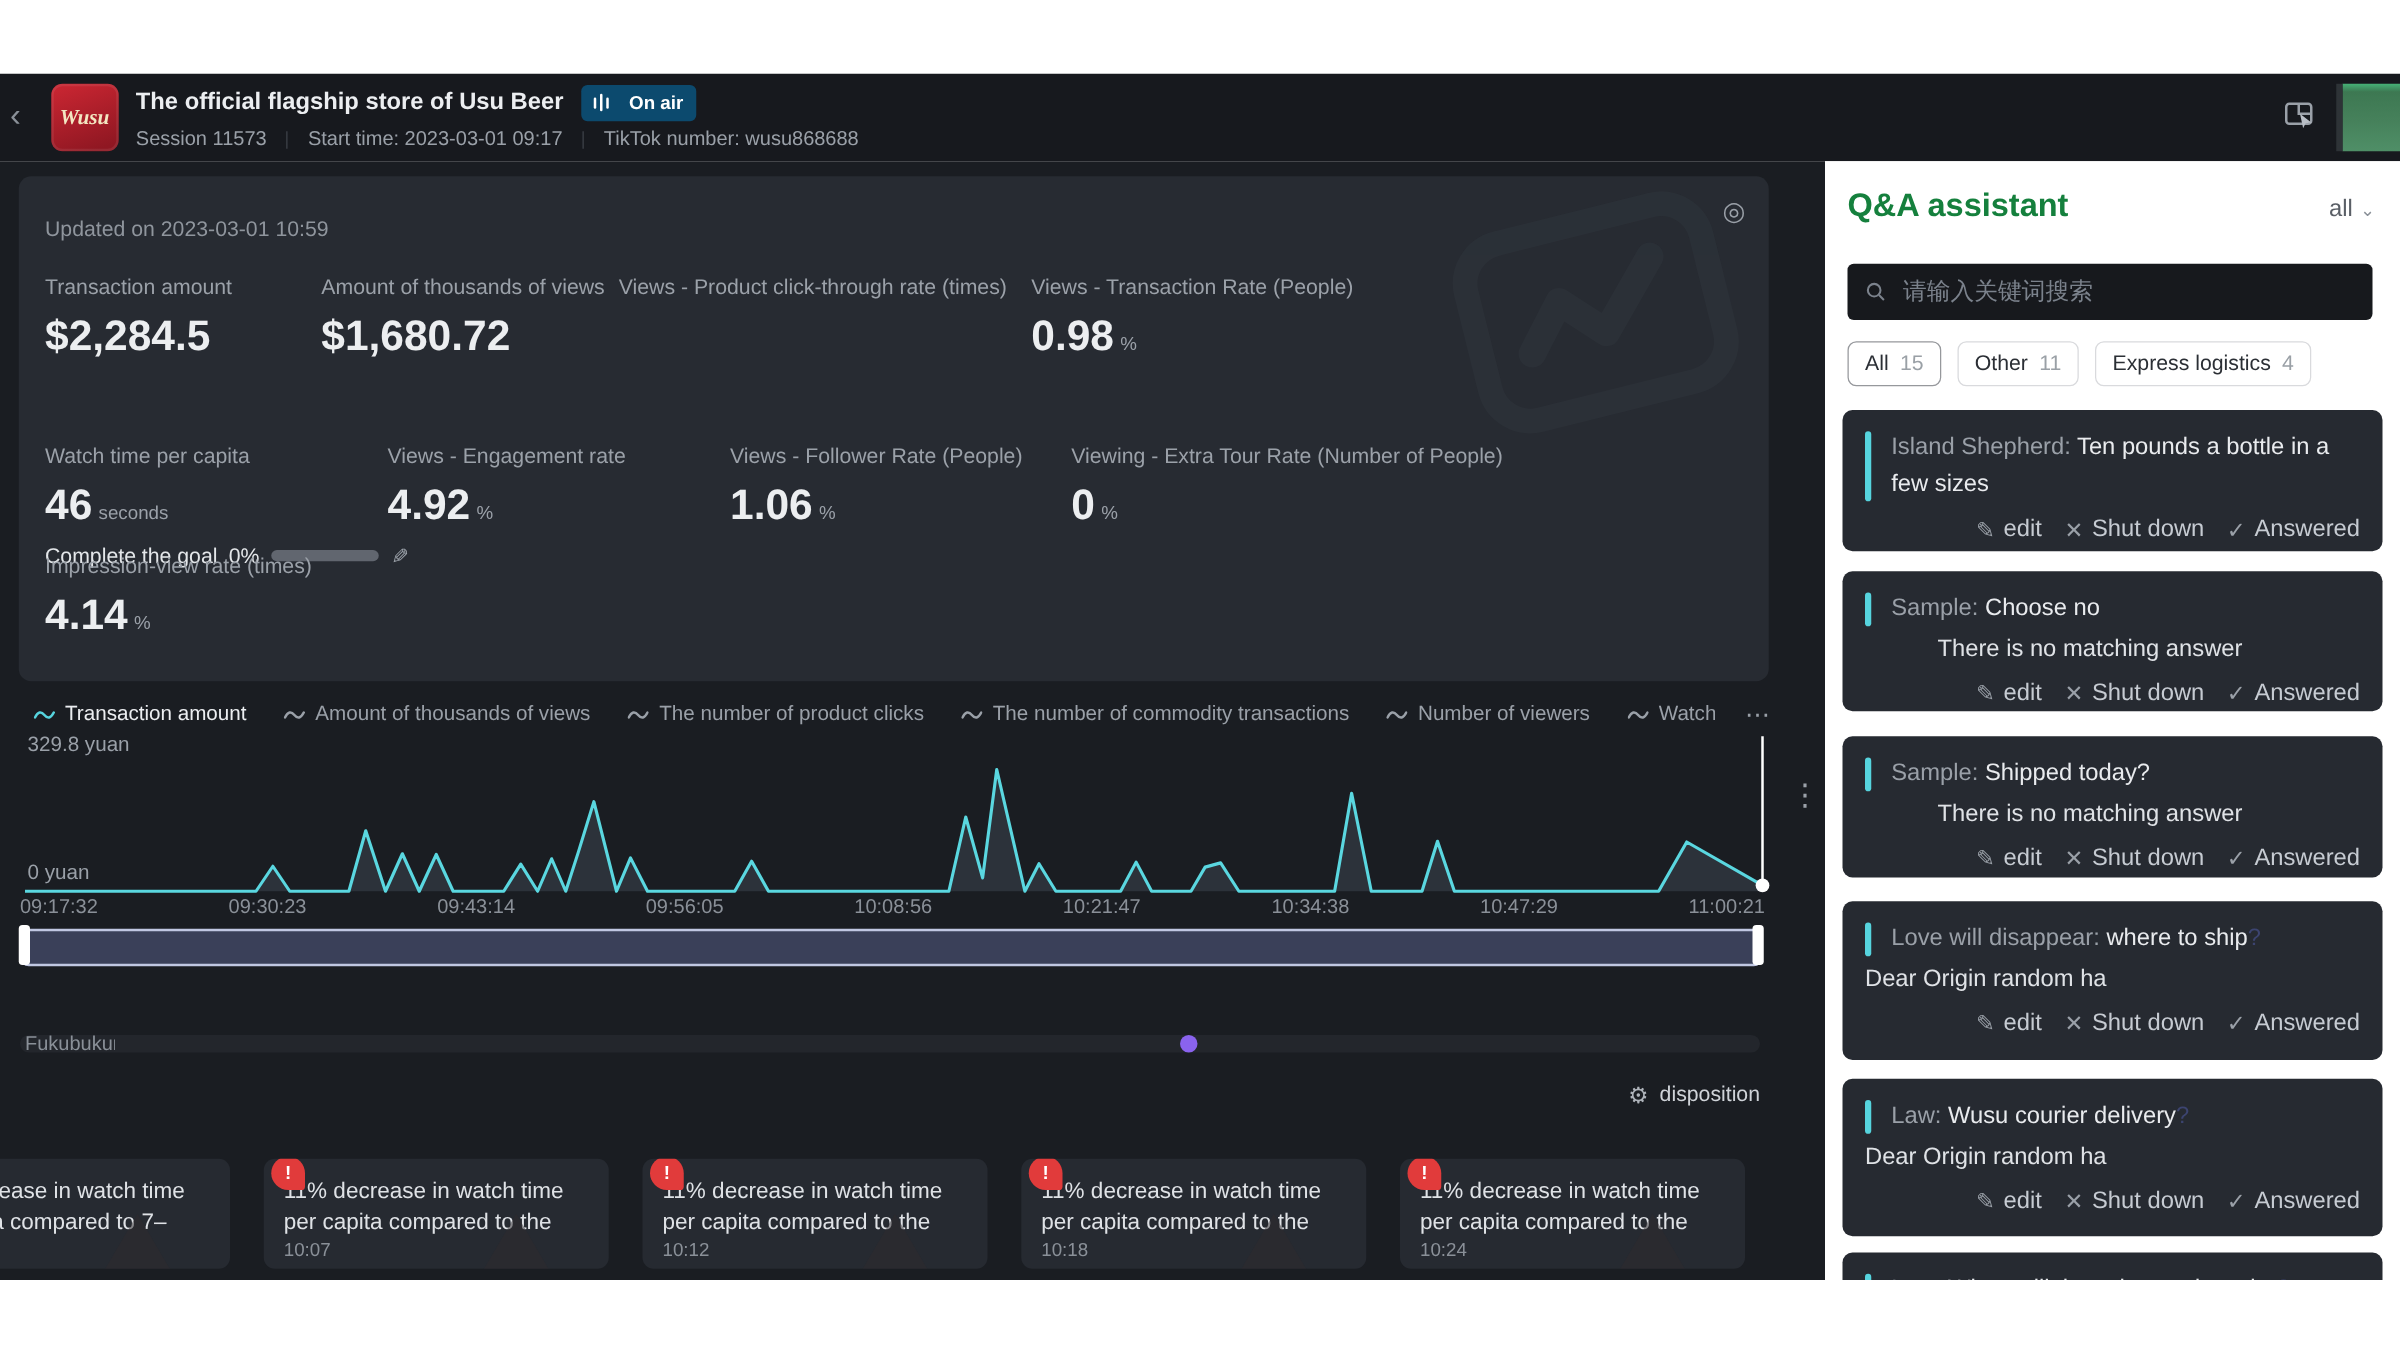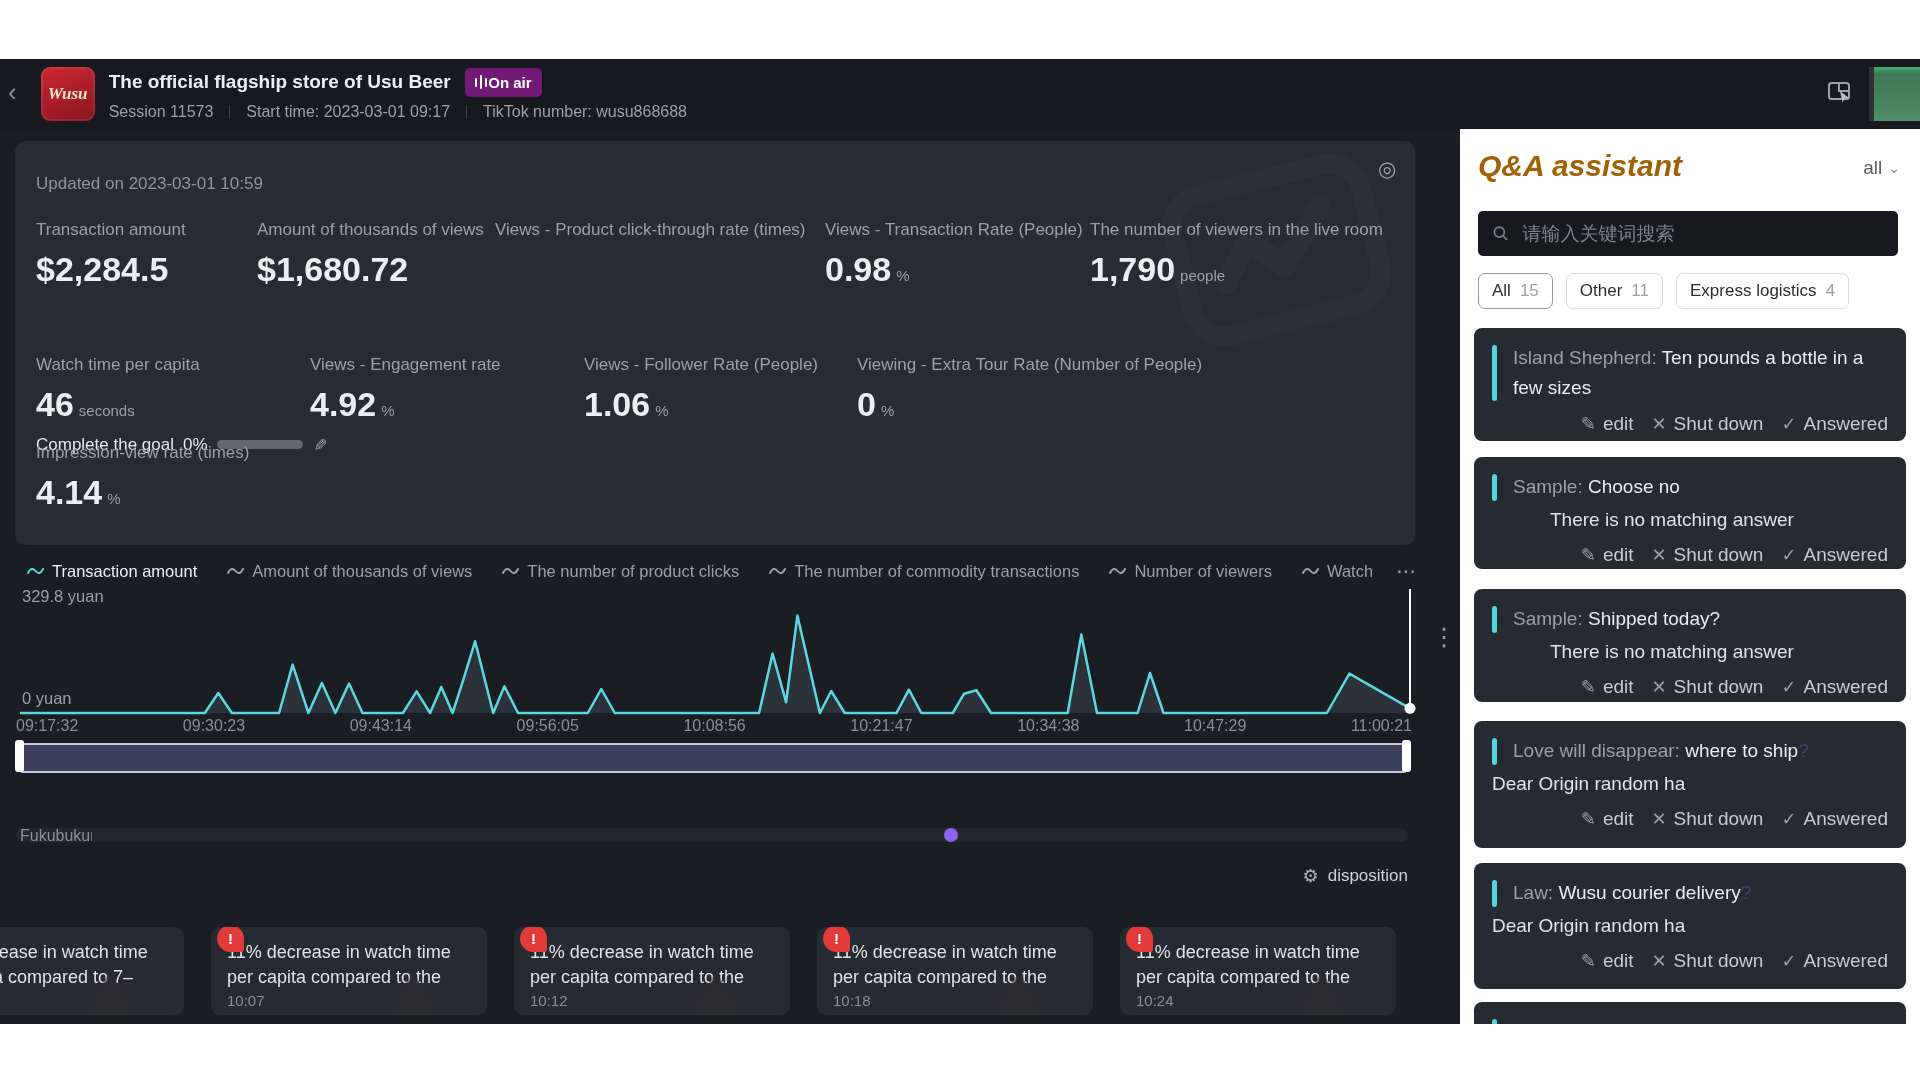--- a/index.html
+++ b/index.html
@@ -12,22 +12,22 @@
           display:flex;align-items:center;}
   #back-chevron{color:#8a9098;font-size:26px;margin:0 0 4px 8px;line-height:1;cursor:pointer;}
   #logo{width:54px;height:54px;border-radius:9px;margin-left:24px;flex:0 0 auto;
         background:linear-gradient(160deg,#c62531 10%,#8f1722 90%);
         display:flex;align-items:center;justify-content:center;
         color:#f3e7c2;font-style:italic;font-weight:bold;font-size:17px;
         font-family:"Liberation Serif",serif;box-shadow:inset 0 0 0 2px rgba(255,255,255,.08);}
   #header-text{margin-left:14px;display:flex;flex-direction:column;gap:6px;}
   .title-row{display:flex;align-items:center;gap:14px;}
   #store-title{color:#eceef1;font-size:19px;font-weight:600;}
-  #onair-badge{background:#701a75;border-radius:5px;height:29px;display:flex;align-items:center;
-               padding:0 10px;gap:1px;cursor:pointer;}
+  #onair-badge{background:#0c4a6e;border-radius:5px;height:29px;display:flex;align-items:center;
+               padding:0 10px;gap:16px;cursor:pointer;}
   .onair-bars{display:flex;align-items:center;gap:2.5px;}
   .onair-bars i{display:block;width:2.5px;background:#fff;border-radius:1px;}
   .onair-bars i:nth-child(1){height:9px;}
   .onair-bars i:nth-child(2){height:14px;}
   .onair-bars i:nth-child(3){height:9px;}
   #onair-label{color:#fff;font-size:15px;font-weight:600;}
   .meta-row{display:flex;align-items:center;gap:16px;color:#9aa0a8;font-size:16px;}
   .meta-div{width:1px;height:14px;background:#3f434a;}
   #header-right{margin-left:auto;display:flex;align-items:center;}
   #popout-icon{cursor:pointer;margin-right:14px;}
@@ -100,21 +100,21 @@
                border-radius:14px 14px 3px 14px;color:#fff;font-size:15px;font-weight:bold;
                display:flex;align-items:center;justify-content:center;}
   .alert-text{color:#dfe2e6;font-size:18px;line-height:25px;height:50px;overflow:hidden;}
   .alert-time{color:#8a9098;font-size:15px;margin-top:2px;}
   .alert-watermark{position:absolute;right:40px;bottom:-14px;width:0;height:0;opacity:.5;
                    border-left:34px solid transparent;border-right:34px solid transparent;
                    border-bottom:58px solid #2d2a2e;}
 
   
   #qa-panel{position:absolute;left:1460px;top:129px;width:460px;height:895px;background:#fff;overflow:hidden;}
-  #qa-title{position:absolute;left:18px;top:20px;color:#a16207;font-size:30px;font-weight:bold;font-style:italic;}
+  #qa-title{position:absolute;left:18px;top:20px;color:#15803d;font-size:26px;font-weight:bold;}
   #qa-filter{position:absolute;right:20px;top:28px;color:#5a5f66;font-size:19px;cursor:pointer;
              display:flex;align-items:center;gap:6px;}
   #qa-filter .chev{font-size:14px;color:#8a9098;}
   #qa-search{position:absolute;left:18px;top:82px;width:420px;height:45px;background:#17191d;
              border-radius:5px;display:flex;align-items:center;box-sizing:border-box;padding:0 14px;}
   #qa-search input{background:transparent;border:none;outline:none;color:#d8dbe0;font-size:19px;
                    margin-left:11px;width:100%;font-family:"Liberation Sans",sans-serif;}
   #qa-search input::placeholder{color:#7b828c;}
   #qa-chips{position:absolute;left:18px;top:144px;display:flex;gap:13px;}
   .chip{height:34px;border:1px solid #d9dadd;border-radius:7px;display:flex;align-items:center;
@@ -193,24 +193,20 @@
       <div class="m-label">Amount of thousands of views</div>
       <div class="m-value"><span>$1,680.72</span><span class="m-unit"></span></div>
     </div>
     <div class="metric abs" style="left:480px;top:79px">
       <div class="m-label">Views - Product click-through rate (times)</div>
     </div>
     <div class="metric abs" style="left:810px;top:79px">
       <div class="m-label">Views - Transaction Rate (People)</div>
       <div class="m-value"><span>0.98</span><span class="m-unit">%</span></div>
     </div>
-    <div class="metric abs" style="left:1075px;top:79px">
-      <div class="m-label">The number of viewers in the live room</div>
-      <div class="m-value"><span>1,790</span><span class="m-unit">people</span></div>
-    </div>
 
     <div id="goal-row">
       <span id="goal-label">Complete the goal</span>
       <span id="goal-pct">0%</span>
       <span id="goal-bar"></span>
       <span id="goal-edit-icon">✎</span>
     </div>
 
     <div class="metric abs" style="left:21px;top:214px">
       <div class="m-label">Watch time per capita</div>

